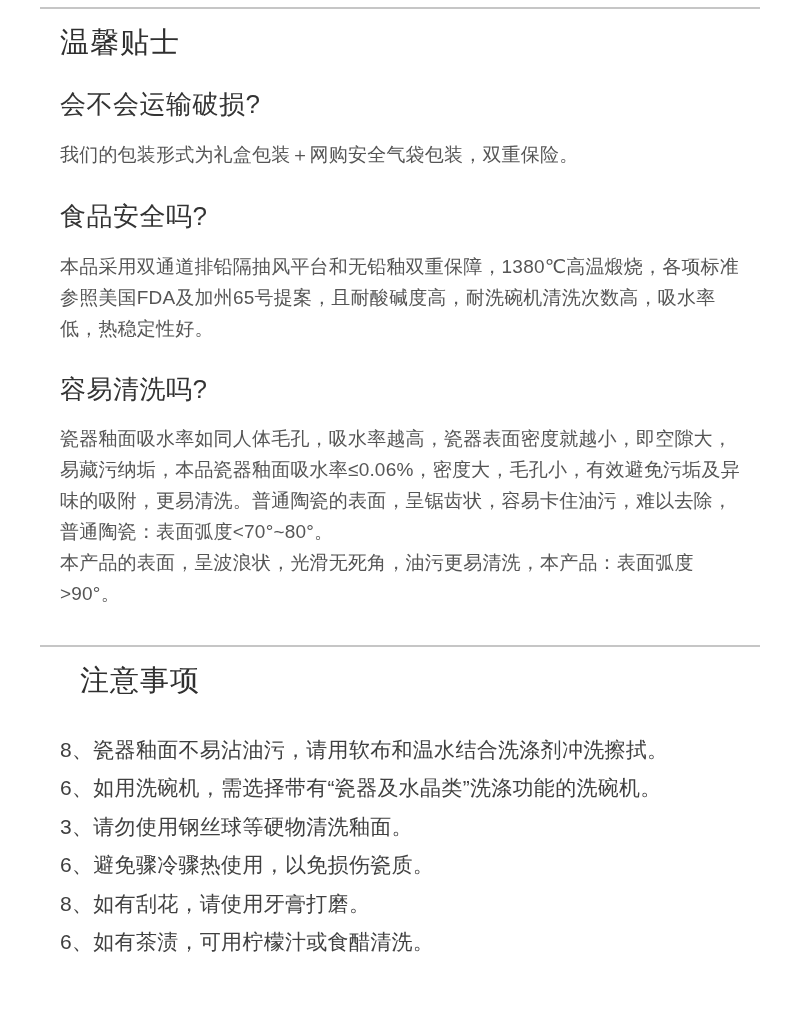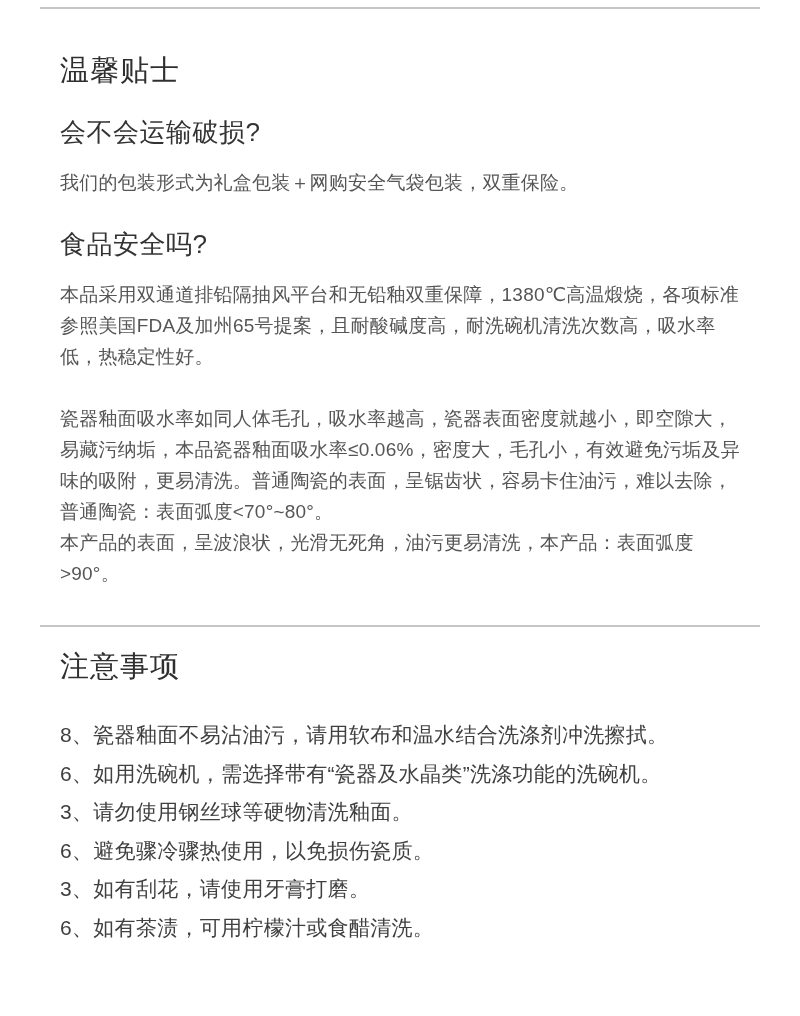--- a/index.html
+++ b/index.html
@@ -23,22 +23,22 @@
   .rule-top { margin-top: 7px; }
   .rule-mid { margin-top: 36px; }
   .section { padding: 0 60px; }
   .section-title {
     font-size: 29px;
     line-height: 1.05;
     font-weight: 500;
     color: #2f2f2f;
     letter-spacing: 1px;
   }
-  .tips-title { padding-top: 46px; }
-  .notice-title { padding-top: 24px; }
+  .tips-title { padding-top: 18px; }
+  .notice-title { padding-top: 18px; margin-left: 20px; }
   .qa-question {
     font-size: 26px;
     line-height: 1.1;
     font-weight: 400;
     color: #333333;
     letter-spacing: 0.5px;
   }
   .qa-answer {
     font-size: 19px;
     line-height: 31px;
@@ -75,33 +75,34 @@
       <h2 class="qa-question">会不会运输破损?</h2>
       <p class="qa-answer">我们的包装形式为礼盒包装＋网购安全气袋包装，双重保险。</p>
     </div>
 
     <div class="qa-block qa-block-2">
       <h2 class="qa-question">食品安全吗?</h2>
       <p class="qa-answer">本品采用双通道排铅隔抽风平台和无铅釉双重保障，1380℃高温煅烧，各项标准参照美国FDA及加州65号提案，且耐酸碱度高，耐洗碗机清洗次数高，吸水率低，热稳定性好。</p>
     </div>
 
     <div class="qa-block qa-block-3">
+      <h2 class="qa-question">容易清洗吗?</h2>
       <p class="qa-answer">瓷器釉面吸水率如同人体毛孔，吸水率越高，瓷器表面密度就越小，即空隙大，易藏污纳垢，本品瓷器釉面吸水率≤0.06%，密度大，毛孔小，有效避免污垢及异味的吸附，更易清洗。普通陶瓷的表面，呈锯齿状，容易卡住油污，难以去除，普通陶瓷：表面弧度&lt;70°~80°。</p>
       <p class="qa-answer">本产品的表面，呈波浪状，光滑无死角，油污更易清洗，本产品：表面弧度&gt;90°。</p>
     </div>
   </div>
 
   <div class="rule rule-mid"></div>
 
   <div class="section">
     <h1 class="section-title notice-title">注意事项</h1>
 
     <ul class="notice-list">
       <li class="notice-item">8、瓷器釉面不易沾油污，请用软布和温水结合洗涤剂冲洗擦拭。</li>
       <li class="notice-item">6、如用洗碗机，需选择带有“瓷器及水晶类”洗涤功能的洗碗机。</li>
       <li class="notice-item">3、请勿使用钢丝球等硬物清洗釉面。</li>
       <li class="notice-item">6、避免骤冷骤热使用，以免损伤瓷质。</li>
-      <li class="notice-item">3、如有刮花，请使用牙膏打磨。</li>
+      <li class="notice-item">8、如有刮花，请使用牙膏打磨。</li>
       <li class="notice-item">6、如有茶渍，可用柠檬汁或食醋清洗。</li>
     </ul>
   </div>
 
 </div>
 
 </body></html>

